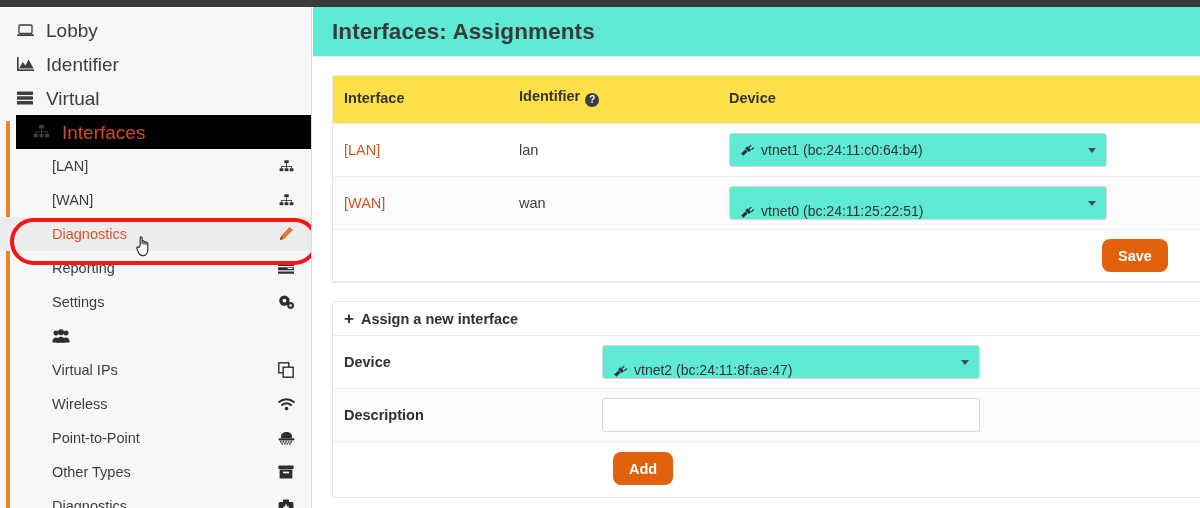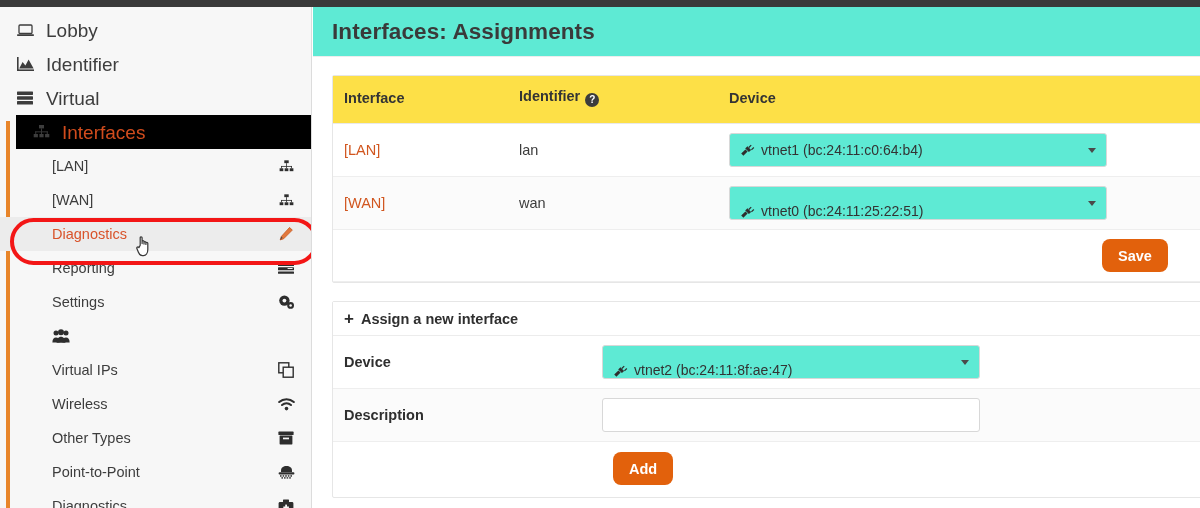--- a/index.html
+++ b/index.html
@@ -442,31 +442,20 @@
 
       <div class="sub-item">
         <span class="lbl">Wireless</span>
         <span class="ricon">
           <svg width="17" height="13" viewBox="0 0 17 13">
             <g fill="none" stroke="#2e2e2e" stroke-linecap="round">
               <path d="M1.2 4 A11 11 0 0 1 15.8 4" stroke-width="2.1"></path>
               <path d="M4 7 A7 7 0 0 1 13 7" stroke-width="2"></path>
             </g>
             <circle cx="8.5" cy="10.6" r="1.8" fill="#2e2e2e"></circle>
-          </svg>
-        </span>
-      </div>
-
-      <div class="sub-item">
-        <span class="lbl">Other Types</span>
-        <span class="ricon">
-          <svg width="16" height="14" viewBox="0 0 16 14">
-            <rect x="0.4" y="0.6" width="15.2" height="3.4" rx="0.6" fill="#2e2e2e"></rect>
-            <rect x="1.6" y="4.4" width="12.8" height="9" rx="0.6" fill="#2e2e2e"></rect>
-            <rect x="5" y="6.6" width="6" height="1.7" fill="#f7f7f7"></rect>
           </svg>
         </span>
       </div>
 
       <div class="sub-item">
         <span class="lbl">Point-to-Point</span>
         <span class="ricon">
           <svg width="17" height="14" viewBox="0 0 17 14">
             <path d="M3 5.5 C3 2.6 5.4 1 8.5 1 C11.6 1 14 2.6 14 5.5 L14 7 L3 7 Z" fill="#2e2e2e"></path>
             <rect x="0.6" y="7.2" width="15.8" height="2.2" rx="1" fill="#2e2e2e"></rect>
@@ -474,20 +463,31 @@
               <rect x="2" y="10.2" width="1.6" height="1.5"></rect>
               <rect x="4.6" y="10.2" width="1.6" height="1.5"></rect>
               <rect x="7.2" y="10.2" width="1.6" height="1.5"></rect>
               <rect x="9.8" y="10.2" width="1.6" height="1.5"></rect>
               <rect x="12.4" y="10.2" width="1.6" height="1.5"></rect>
               <rect x="3.4" y="12.2" width="1.6" height="1.4"></rect>
               <rect x="6" y="12.2" width="1.6" height="1.4"></rect>
               <rect x="8.6" y="12.2" width="1.6" height="1.4"></rect>
               <rect x="11.2" y="12.2" width="1.6" height="1.4"></rect>
             </g>
+          </svg>
+        </span>
+      </div>
+
+      <div class="sub-item">
+        <span class="lbl">Other Types</span>
+        <span class="ricon">
+          <svg width="16" height="14" viewBox="0 0 16 14">
+            <rect x="0.4" y="0.6" width="15.2" height="3.4" rx="0.6" fill="#2e2e2e"></rect>
+            <rect x="1.6" y="4.4" width="12.8" height="9" rx="0.6" fill="#2e2e2e"></rect>
+            <rect x="5" y="6.6" width="6" height="1.7" fill="#f7f7f7"></rect>
           </svg>
         </span>
       </div>
 
       <div class="sub-item">
         <span class="lbl">Diagnostics</span>
         <span class="ricon">
           <svg width="16" height="14" viewBox="0 0 16 14">
             <rect x="5" y="0.4" width="6" height="2.6" rx="0.6" fill="#2e2e2e"></rect>
             <rect x="0.6" y="3" width="14.8" height="10.6" rx="1.4" fill="#2e2e2e"></rect>

